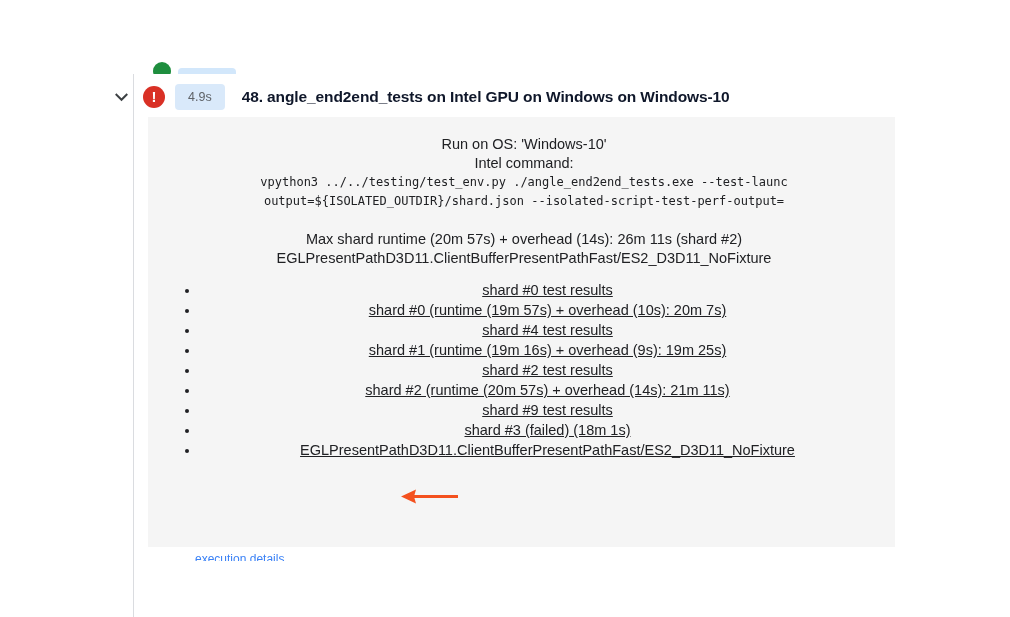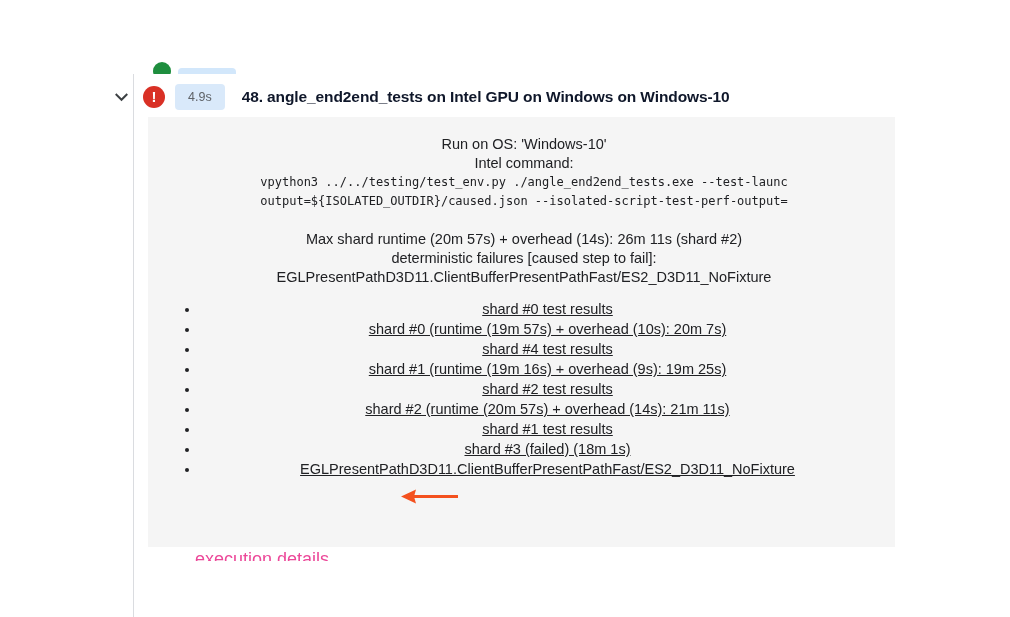--- a/index.html
+++ b/index.html
@@ -177,23 +177,23 @@
   .clipped-bottom {
     position: absolute;
     left: 148px;
     top: 551px;
     width: 747px;
     height: 10px;
     overflow: hidden;
   }
   .clipped-bottom span {
     display: block;
-    font-size: 18px;
-    line-height: 19px;
-    color: #ec4899;
+    font-size: 12px;
+    line-height: 19px;
+    color: #3b82f6;
     margin-left: 47px;
     margin-top: -1px;
     text-decoration: underline;
   }
 </style>
 </head>
 <body>
 
 <div id="clipped-above">
   <div class="clip-green-check"></div>
@@ -214,34 +214,33 @@
   <div class="duration-badge">4.9s</div>
   <div class="step-title">48. angle_end2end_tests on Intel GPU on Windows on Windows-10</div>
 </div>
 
 <div class="panel">
   <div class="panel-inner">
     <div id="log-lines">
         <div class="txt-line">Run on OS: 'Windows-10'</div>
         <div class="txt-line">Intel command:</div>
         <div class="mono-line">vpython3 ../../testing/test_env.py ./angle_end2end_tests.exe --test-launc</div>
-        <div class="mono-line">output=${ISOLATED_OUTDIR}/caused.json --isolated-script-test-perf-output=</div>
+        <div class="mono-line">output=${ISOLATED_OUTDIR}/shard.json --isolated-script-test-perf-output=</div>
         <div class="blank-line"></div>
         <div class="txt-line">Max shard runtime (20m 57s) + overhead (14s): 26m 11s (shard #2)</div>
-        <div class="txt-line">deterministic failures [caused step to fail]:</div>
         <div class="txt-line">EGLPresentPathD3D11.ClientBufferPresentPathFast/ES2_D3D11_NoFixture</div>
       </div>
     <ul class="link-list" id="log-links">
         <li><a href="#">shard #0 test results</a></li>
         <li><a href="#">shard #0 (runtime (19m 57s) + overhead (10s): 20m 7s)</a></li>
         <li><a href="#">shard #4 test results</a></li>
         <li><a href="#">shard #1 (runtime (19m 16s) + overhead (9s): 19m 25s)</a></li>
         <li><a href="#">shard #2 test results</a></li>
         <li><a href="#">shard #2 (runtime (20m 57s) + overhead (14s): 21m 11s)</a></li>
-        <li><a href="#">shard #1 test results</a></li>
+        <li><a href="#">shard #9 test results</a></li>
         <li><a href="#">shard #3 (failed) (18m 1s)</a></li>
         <li><a href="#">EGLPresentPathD3D11.ClientBufferPresentPathFast/ES2_D3D11_NoFixture</a></li>
       </ul>
   </div>
 </div>
 
 <div class="clipped-bottom">
   <span>execution details</span>
 </div>
 

